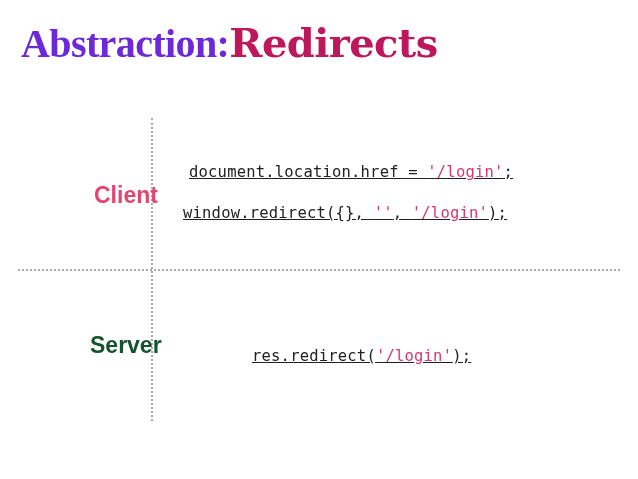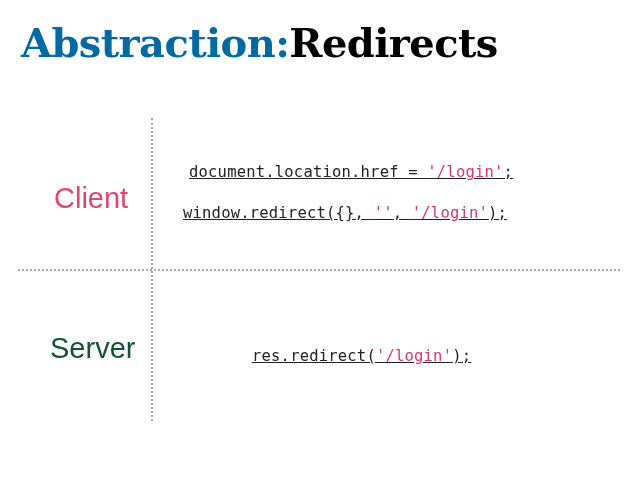--- a/index.html
+++ b/index.html
@@ -46,24 +46,25 @@
     top: 269px;
     width: 602px;
     height: 0;
     border-top: 2px dotted #a8a8a8;
   }
 
   
   .row-label {
     position: absolute;
     font-family: "Liberation Sans", sans-serif;
-    font-size: 29px;
-    font-weight: 400;
+    font-size: 23px;
+    font-weight: 700;
     color: #e3456f;
     white-space: nowrap;
+    margin-left: 40px;
   }
   #label-client { left: 54px; top: 182px; }
   #label-server { left: 50px; top: 332px; }
 
   
   .code-line {
     position: absolute;
     font-family: "DejaVu Sans Mono", "Liberation Mono", monospace;
     font-size: 15.5px;
     letter-spacing: 0.2px;
@@ -73,21 +74,21 @@
   }
   .code-line .str { color: #d6386b; }
 
   #code-client-1 { left: 189px; top: 163px; }
   #code-client-2 { left: 183px; top: 204px; }
   #code-server-1 { left: 252px; top: 347px; }
 </style>
 </head>
 <body style="background: rgb(255, 255, 255);">
 
-<div id="slide-title"><span class="t-primary" style="color: #0369a1;">Abstraction:</span><span class="t-accent" style="color: #000000;">Redirects</span></div>
+<div id="slide-title"><span class="t-primary" style="color: #6d28d9; font-family: Liberation Serif, serif;">Abstraction:</span><span class="t-accent" style="color: #be185d;">Redirects</span></div>
 
 <div class="rule-v" style="border-left-color: rgb(168, 168, 168);"></div>
 <div class="rule-h" style="border-top-color: rgb(168, 168, 168);"></div>
 
 <div class="row-label" id="label-client" style="color: rgb(227, 69, 111);">Client</div>
 
 <div class="code-line" id="code-client-1" style="color: rgb(33, 33, 33);"><span>document.location.href = </span><span class="str" style="color: rgb(214, 56, 107);">'/login'</span><span>;</span></div>
 
 <div class="code-line" id="code-client-2" style="color: rgb(33, 33, 33);"><span>window.redirect({}, </span><span class="str" style="color: rgb(214, 56, 107);">''</span><span>, </span><span class="str" style="color: rgb(214, 56, 107);">'/login'</span><span>);</span></div>
 

